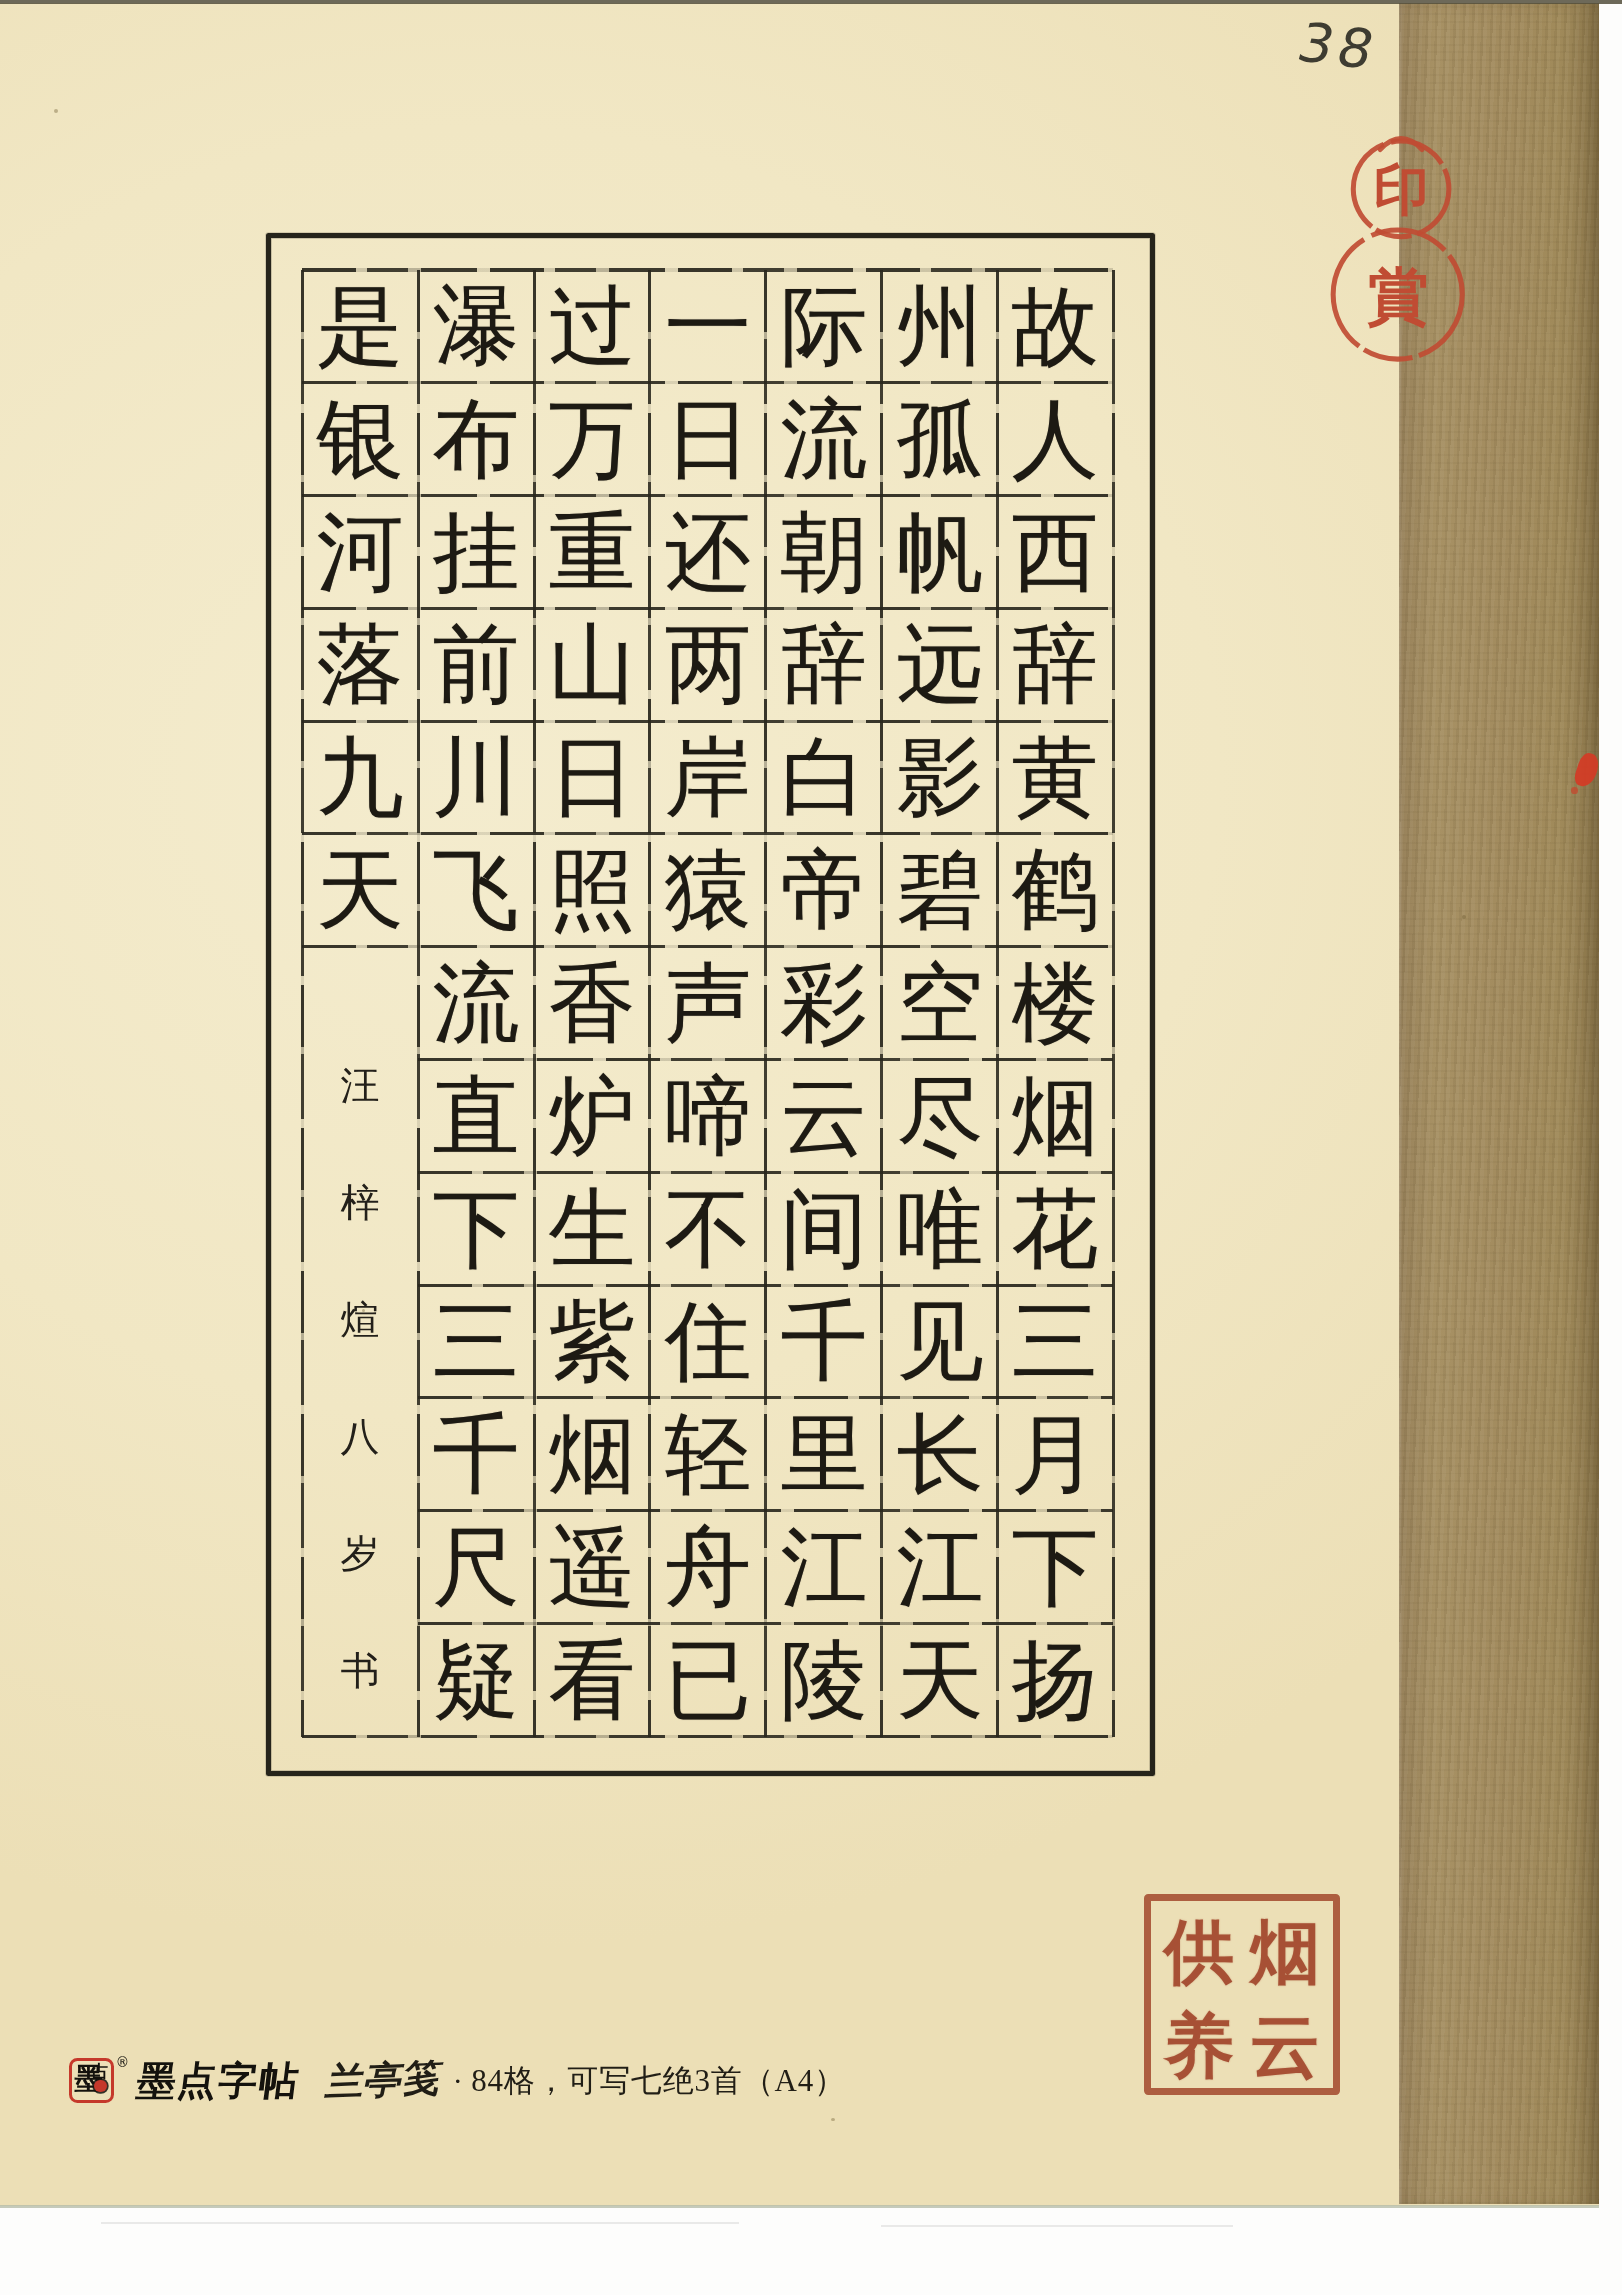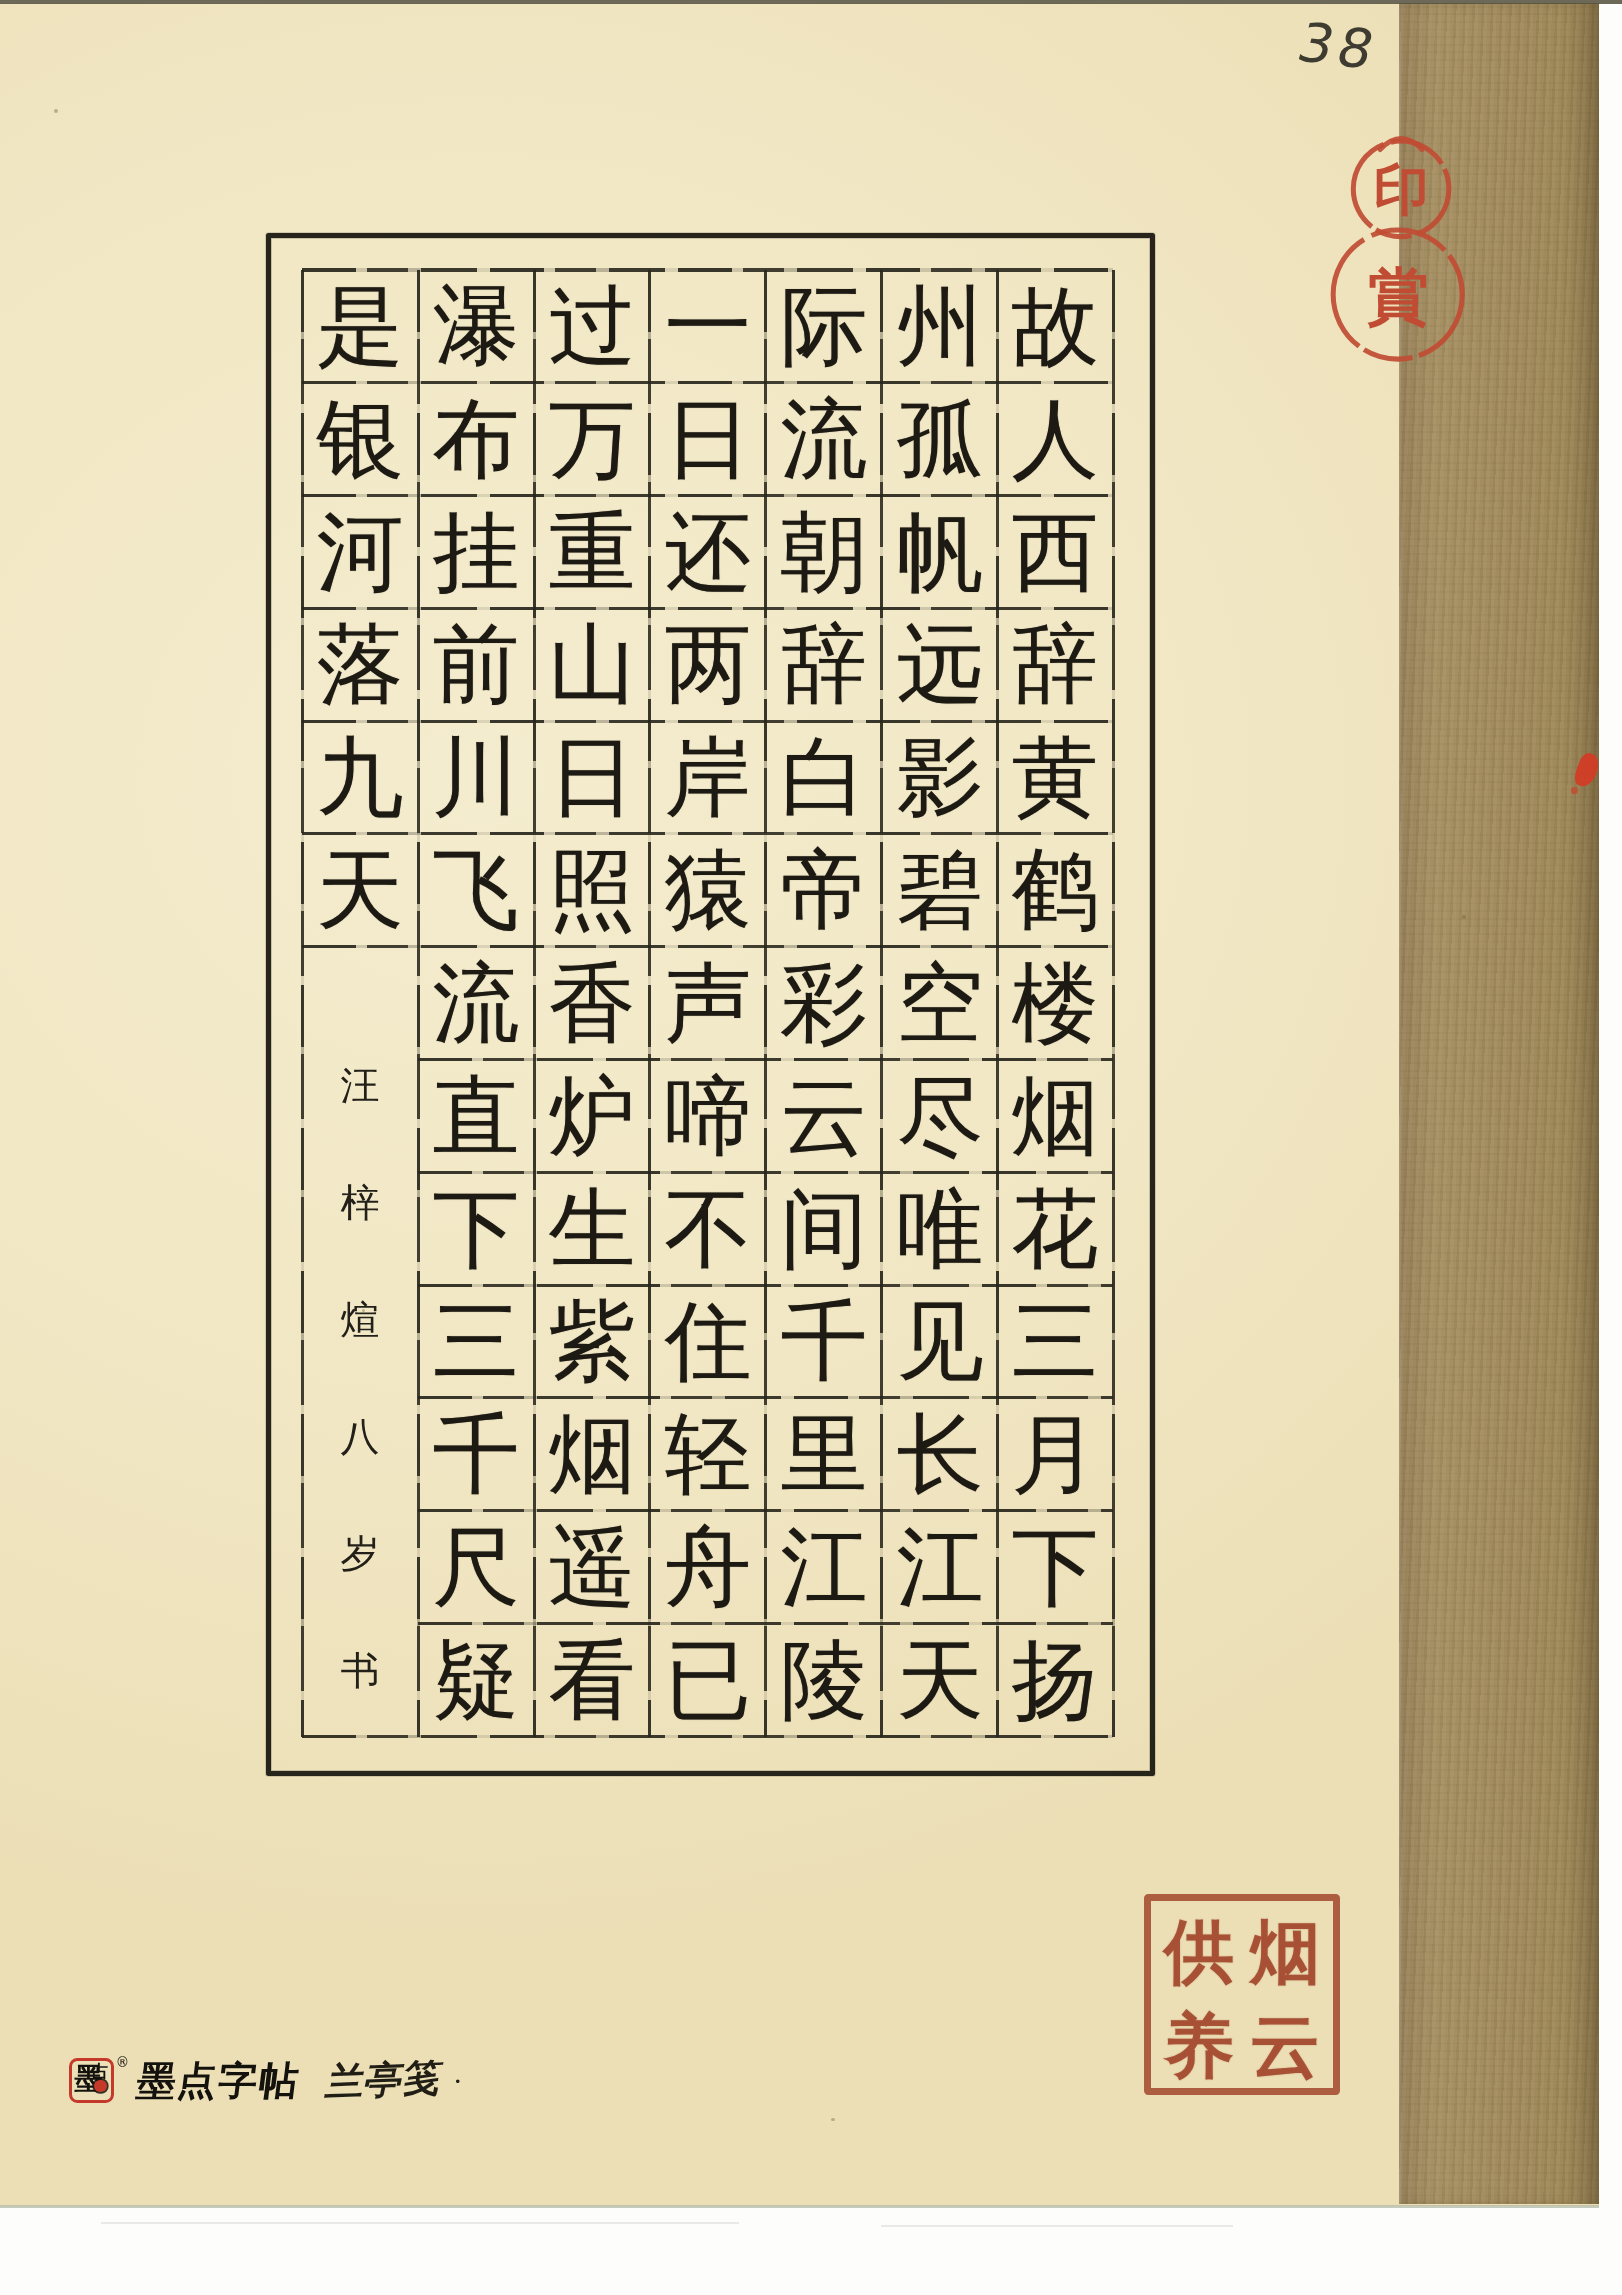--- a/index.html
+++ b/index.html
@@ -412,15 +412,16 @@
   <div class="footer">
     <div class="logo-square">
       <span class="logo-ink">墨</span>
       <span class="logo-zhan">占</span>
       <span class="logo-dot"></span>
     </div>
     <span class="registered">®</span>
     <span class="brand">墨点字帖</span>
     <span class="series">兰亭笺</span>
     <span class="separator">·</span>
+    <span class="spec">84格，可写七绝3首（A4）</span>
   </div>
 </div>
 
 
 </body></html>

